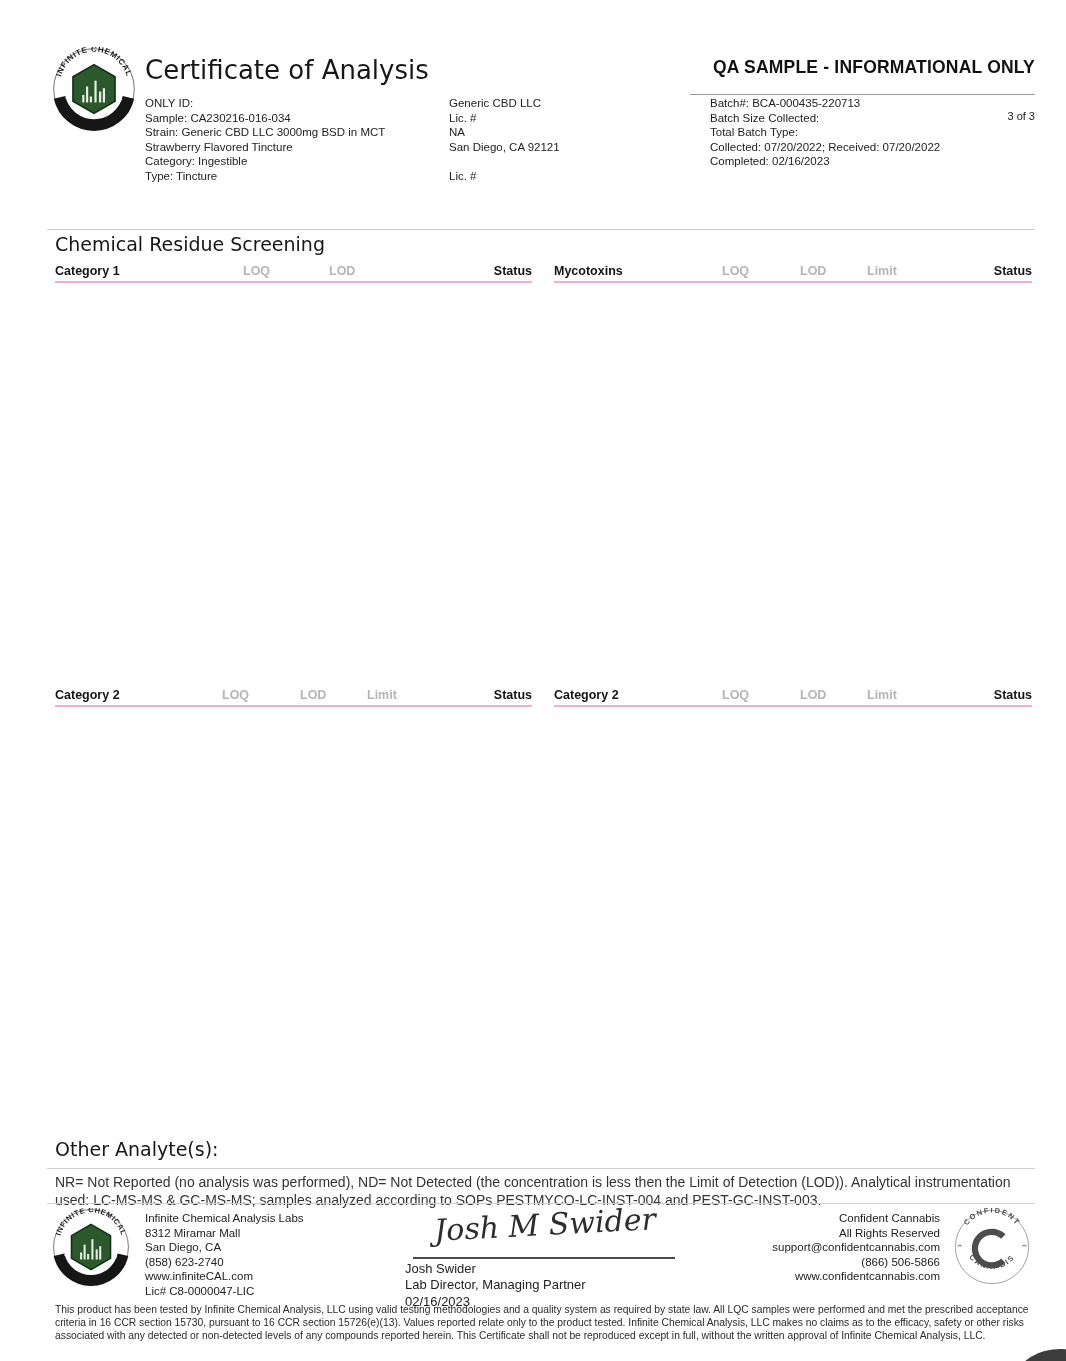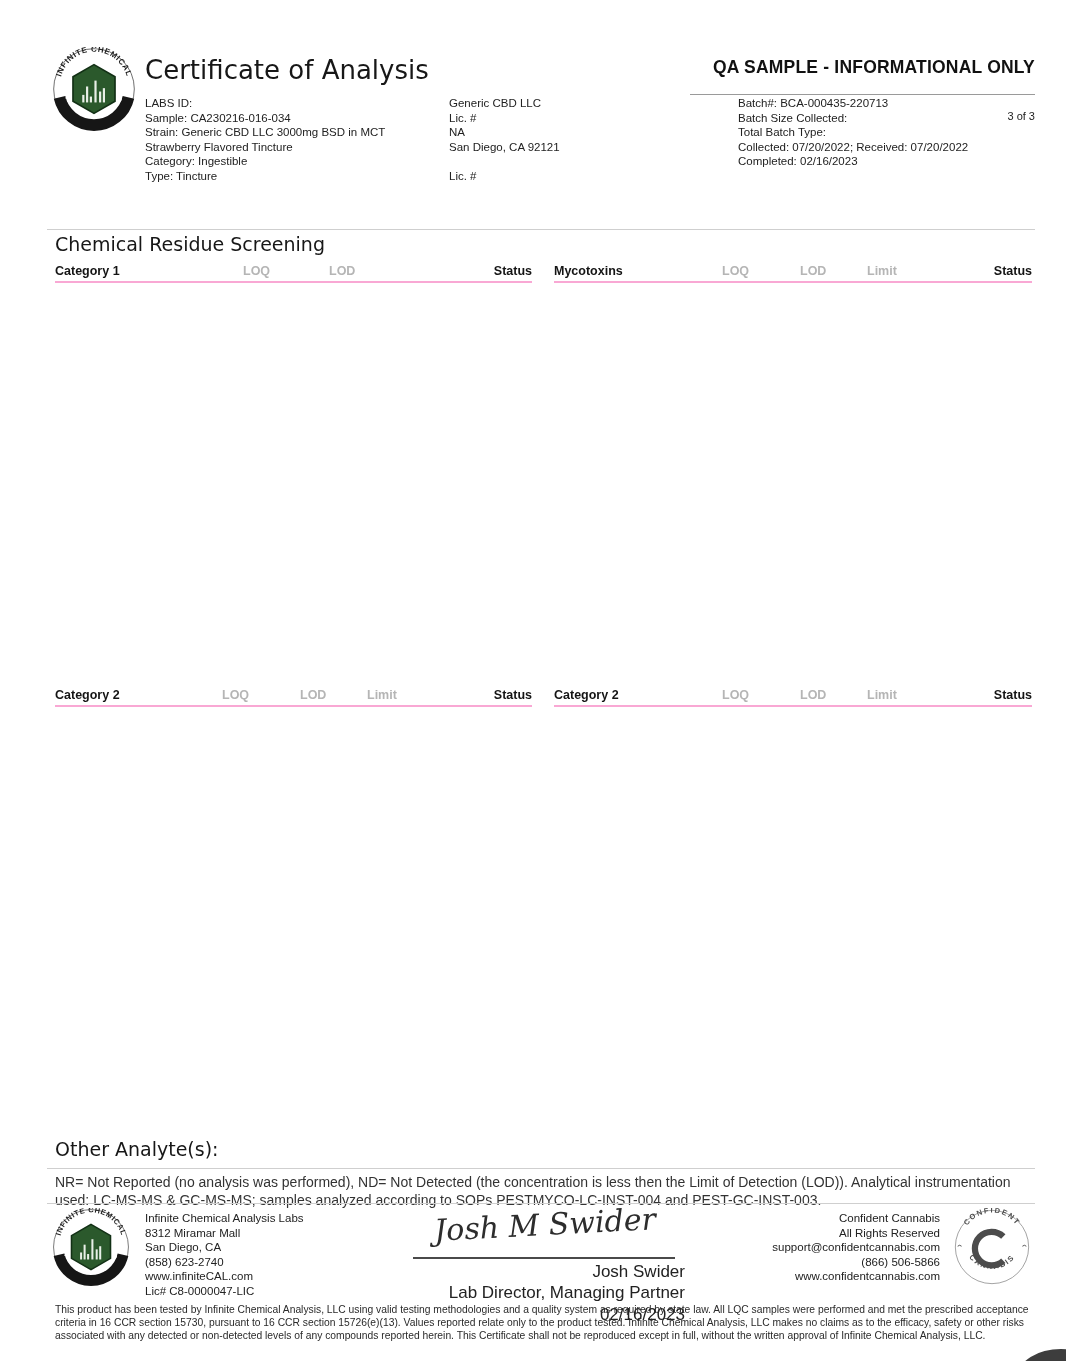--- a/index.html
+++ b/index.html
@@ -18,21 +18,21 @@
   .cols5{grid-template-columns:1fr 78px 67px 70px 95px;}
   .thead .muted{color:#b5b5b5;text-align:left;}
   .thead .statuscol{text-align:right;}
   .rule{height:1px;background:#cfcfcf;}
   .rule-dark{height:1px;background:#9a9a9a;}
   .smallnote{font-size:14px;line-height:1.3;color:#333;}
   .disclaimer{font-size:10.3px;line-height:1.28;color:#2a2a2a;}
   .sigscript{font-family:"DejaVu Serif",serif;font-style:italic;font-size:30px;color:#2d2d2d;
              text-align:center;transform:rotate(-3deg);white-space:nowrap;}
   .sigline{height:2px;background:#4a4a4a;}
-  .sigblock{font-size:17px;line-height:1.26;color:#222;text-align:right;}
+  .sigblock{font-size:13px;line-height:1.26;color:#222;text-align:left;}
   .rightinfo{font-size:11.5px;line-height:1.27;color:#222;text-align:right;}
   .chat-bubble{position:absolute;left:1018px;top:1349px;width:86px;height:54px;
                border-radius:50%;background:#3d3d3d;cursor:pointer;}
   svg text{font-family:"Liberation Sans",sans-serif;}
 </style>
 </head>
 <body>
 
 <div class="page">
 
@@ -62,37 +62,37 @@
     </svg>
   </div>
 
   <div class="abs qa-banner" style="right:31px;top:57px;width:420px;">QA SAMPLE - INFORMATIONAL ONLY</div>
 
   <div class="abs title" style="left:145px;top:55px;">Certificate of Analysis</div>
   <div class="abs page-ind" style="right:31px;top:81px;width:100px;margin-top:29px;">3 of 3</div>
   <div class="abs rule-dark" style="left:690px;right:31px;top:94px;"></div>
 
   <div class="abs info" style="left:145px;top:96px;width:293px;">
-    <div>LABS ID:</div>
+    <div>ONLY ID:</div>
     <div>Sample: CA230216-016-034</div>
     <div>Strain: Generic CBD LLC 3000mg BSD in MCT Strawberry Flavored Tincture</div>
     <div>Category: Ingestible</div>
     <div>Type: Tincture</div>
   </div>
 
   <div class="abs info" style="left:449px;top:96px;width:250px;">
     <div>Generic CBD LLC</div>
     <div>Lic. #</div>
     <div>NA</div>
     <div>San Diego, CA 92121</div>
     <div>&nbsp;</div>
     <div>Lic. #</div>
   </div>
 
-  <div class="abs info" style="left:738px;top:96px;width:300px;">
+  <div class="abs info" style="left:710px;top:96px;width:300px;">
     <div>Batch#: BCA-000435-220713</div>
     <div>Batch Size Collected:</div>
     <div>Total Batch Type:</div>
     <div>Collected: 07/20/2022; Received: 07/20/2022</div>
     <div>Completed: 02/16/2023</div>
   </div>
 
   <div class="abs rule" style="left:47px;right:31px;top:229px;"></div>
   <div class="abs heading" style="left:55px;top:233px;">Chemical Residue Screening</div>
 

